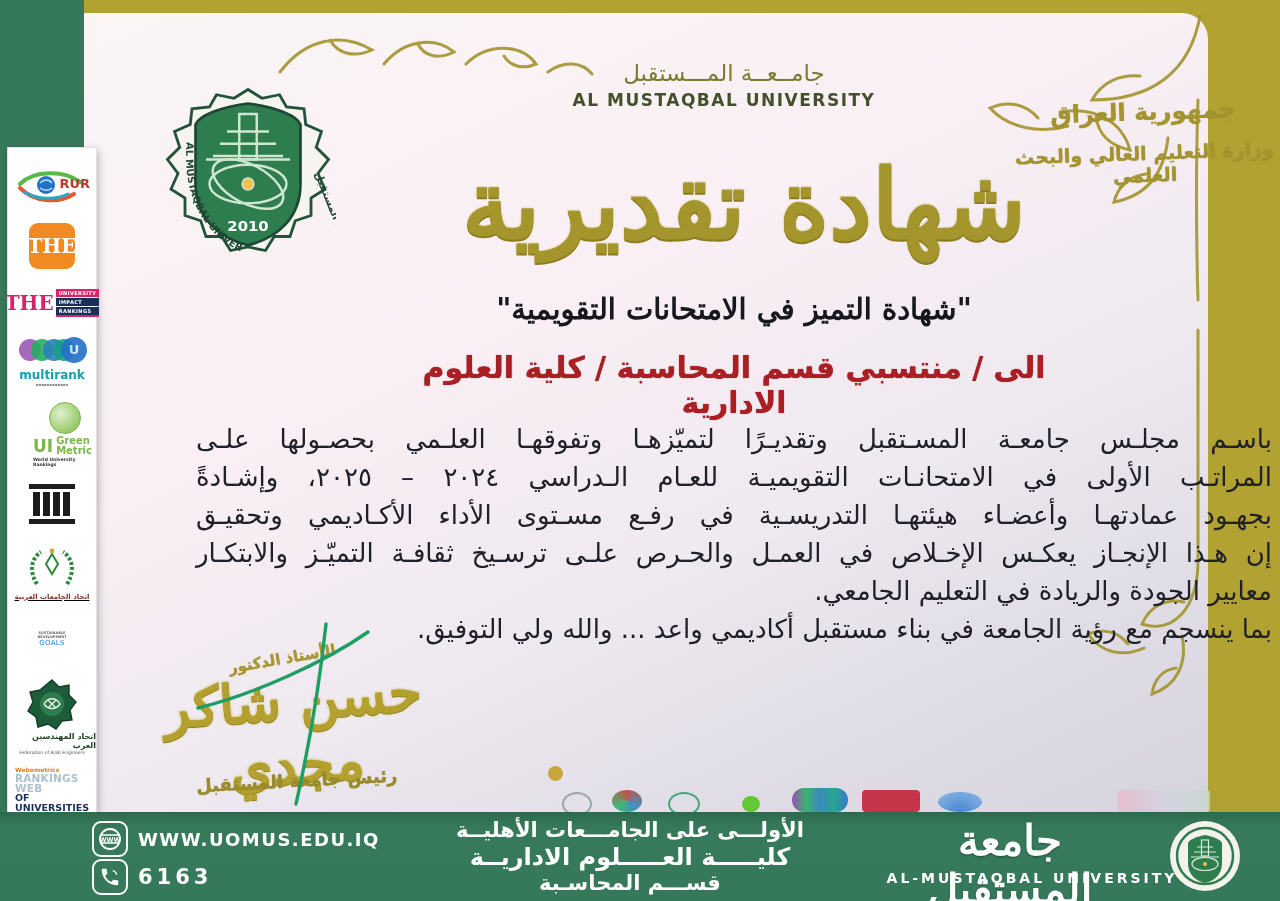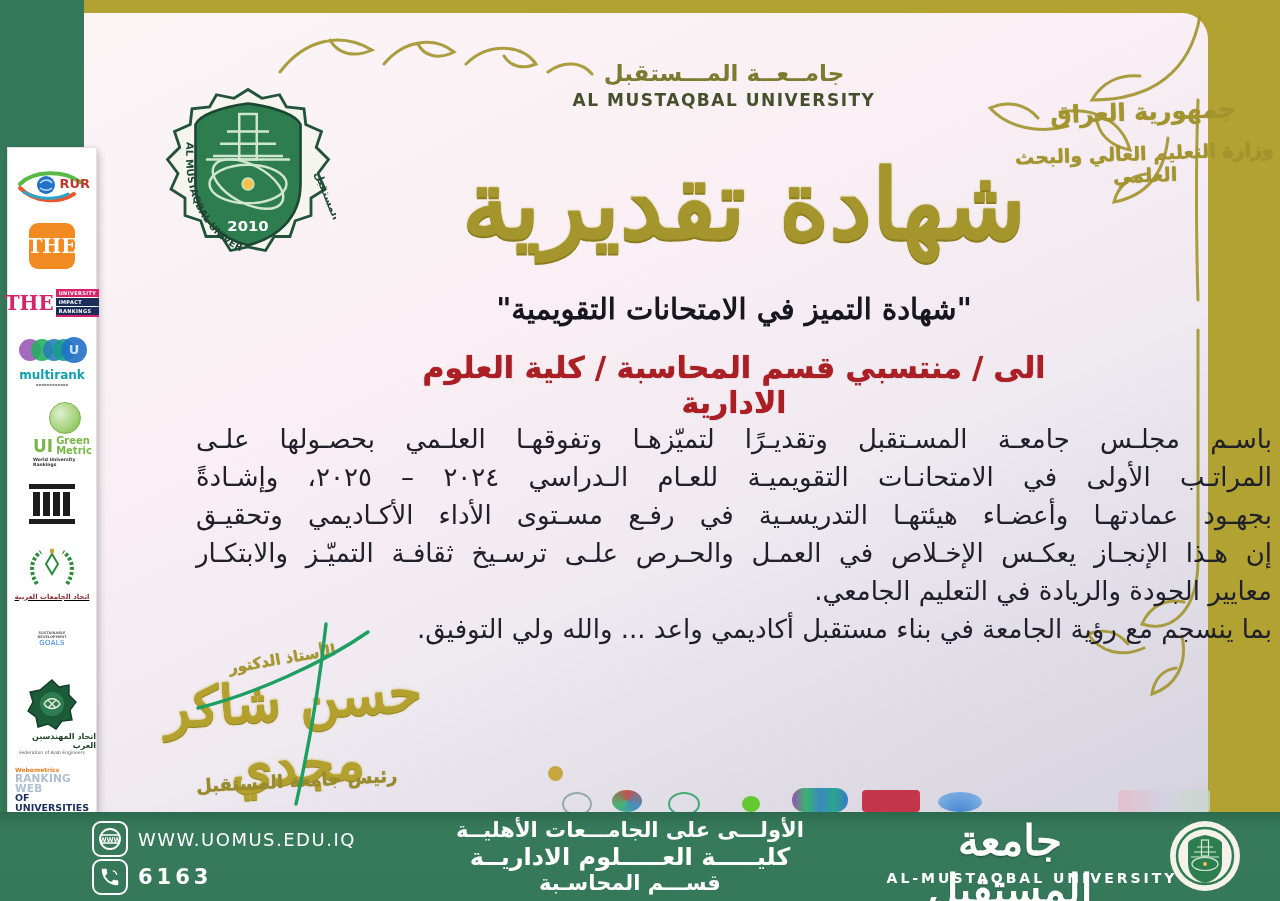--- a/index.html
+++ b/index.html
@@ -8,21 +8,21 @@
 
   
   .cert{position:absolute;left:84px;top:0;width:1196px;height:812px;background:#b2a232;}
   .cert-inner{position:absolute;left:0;top:13px;right:72px;bottom:0;
       background:linear-gradient(155deg,#fbf5f6 0%,#f9eff4 38%,#efe9f0 62%,#dcd9e3 88%,#d5d3de 100%);
       border-top-right-radius:26px;}
   .orn{position:absolute;left:0;top:0;pointer-events:none;}
 
   
   .hdr-center{position:absolute;left:430px;top:60px;width:420px;text-align:center;}
-  .hdr-ar{font-size:23px;font-weight:bold;color:#7c7b31;letter-spacing:2px;direction:rtl;}
+  .hdr-ar{font-size:23px;font-weight:normal;color:#7c7b31;letter-spacing:2px;direction:rtl;}
   .hdr-en{font-size:17px;font-weight:bold;color:#44502c;letter-spacing:1.5px;margin-top:4px;}
   .ministry{position:absolute;left:905px;top:98px;width:310px;text-align:center;
       transform:rotate(-2deg);color:#a3942d;direction:rtl;text-shadow:0 0 1px #8f8226;}
   .ministry .m1{font-size:24px;font-weight:bold;}
   .ministry .m2{font-size:19px;font-weight:bold;margin-top:16px;}
 
   
   .cert-title{position:absolute;left:310px;top:148px;width:700px;text-align:center;direction:rtl;
       font-size:96px;font-weight:bold;color:#a4952c;font-family:"DejaVu Serif","Liberation Serif",serif;
       text-shadow:0 2px 0 #8c7d1e,0 0 2px #b7a93c;letter-spacing:-2px;}
@@ -92,21 +92,21 @@
   
   .frag{position:absolute;border-radius:50%;}
 
   
   .footer{position:absolute;left:0;top:812px;width:1280px;height:89px;z-index:6;
       background:linear-gradient(#2c6a4e,#37795b 18%,#35785a);}
   .f-icons{position:absolute;left:92px;top:8px;}
   .icon-row{display:flex;align-items:center;gap:10px;height:38px;}
   .icon-box{width:32px;height:32px;border:2px solid #fff;border-radius:9px;display:flex;
       align-items:center;justify-content:center;flex:none;}
-  .f-site{color:#fff;font-weight:normal;font-size:18px;letter-spacing:1.5px;}
+  .f-site{color:#fff;font-weight:bold;font-size:18px;letter-spacing:1.5px;}
   .f-phone{color:#fff;font-weight:bold;font-size:21px;letter-spacing:4px;}
   .f-center{position:absolute;left:420px;top:5px;width:420px;text-align:center;color:#fff;direction:rtl;}
   .fc1{font-size:21px;font-weight:bold;line-height:27px;}
   .fc2{font-size:24px;font-weight:bold;line-height:26px;}
   .fc3{font-size:21px;font-weight:bold;line-height:27px;}
   .f-brand-ar{position:absolute;left:870px;top:4px;width:280px;text-align:center;color:#fff;direction:rtl;
       font-size:42px;font-weight:bold;font-family:"DejaVu Serif","Liberation Serif",serif;text-shadow:0 1px 2px rgba(0,0,0,.35);}
   .f-brand-en{position:absolute;left:860px;top:58px;width:300px;text-align:center;color:#fff;
       font-size:14px;font-weight:bold;letter-spacing:3px;margin-left:22px;}
   .f-seal{position:absolute;left:1168px;top:7px;}
@@ -279,21 +279,21 @@
         <circle cx="26" cy="26" r="12" fill="#2e7d4f"></circle>
         <path d="M18 26 c4 -7 12 -7 16 0 c-4 6 -12 6 -16 0 M22 22 l8 8 M30 22 l-8 8" stroke="#e8f2e4" stroke-width="1.4" fill="none"></path>
       </svg>
       <div class="fae-txt1">اتحاد المهندسين العرب</div>
       <div class="fae-txt2">Federation of Arab Engineers</div>
     </div>
 
     <div class="lg" style="height:48px;">
       <div class="web">
         <div class="web-1">Webometrics</div>
-        <div class="web-2">RANKING WEB</div>
+        <div class="web-2">RANKINGS WEB</div>
         <div class="web-3">OF UNIVERSITIES</div>
       </div>
     </div>
   </div>
 
   <div class="footer">
 
     <div class="f-icons">
       <div class="icon-row">
         <div class="icon-box">

